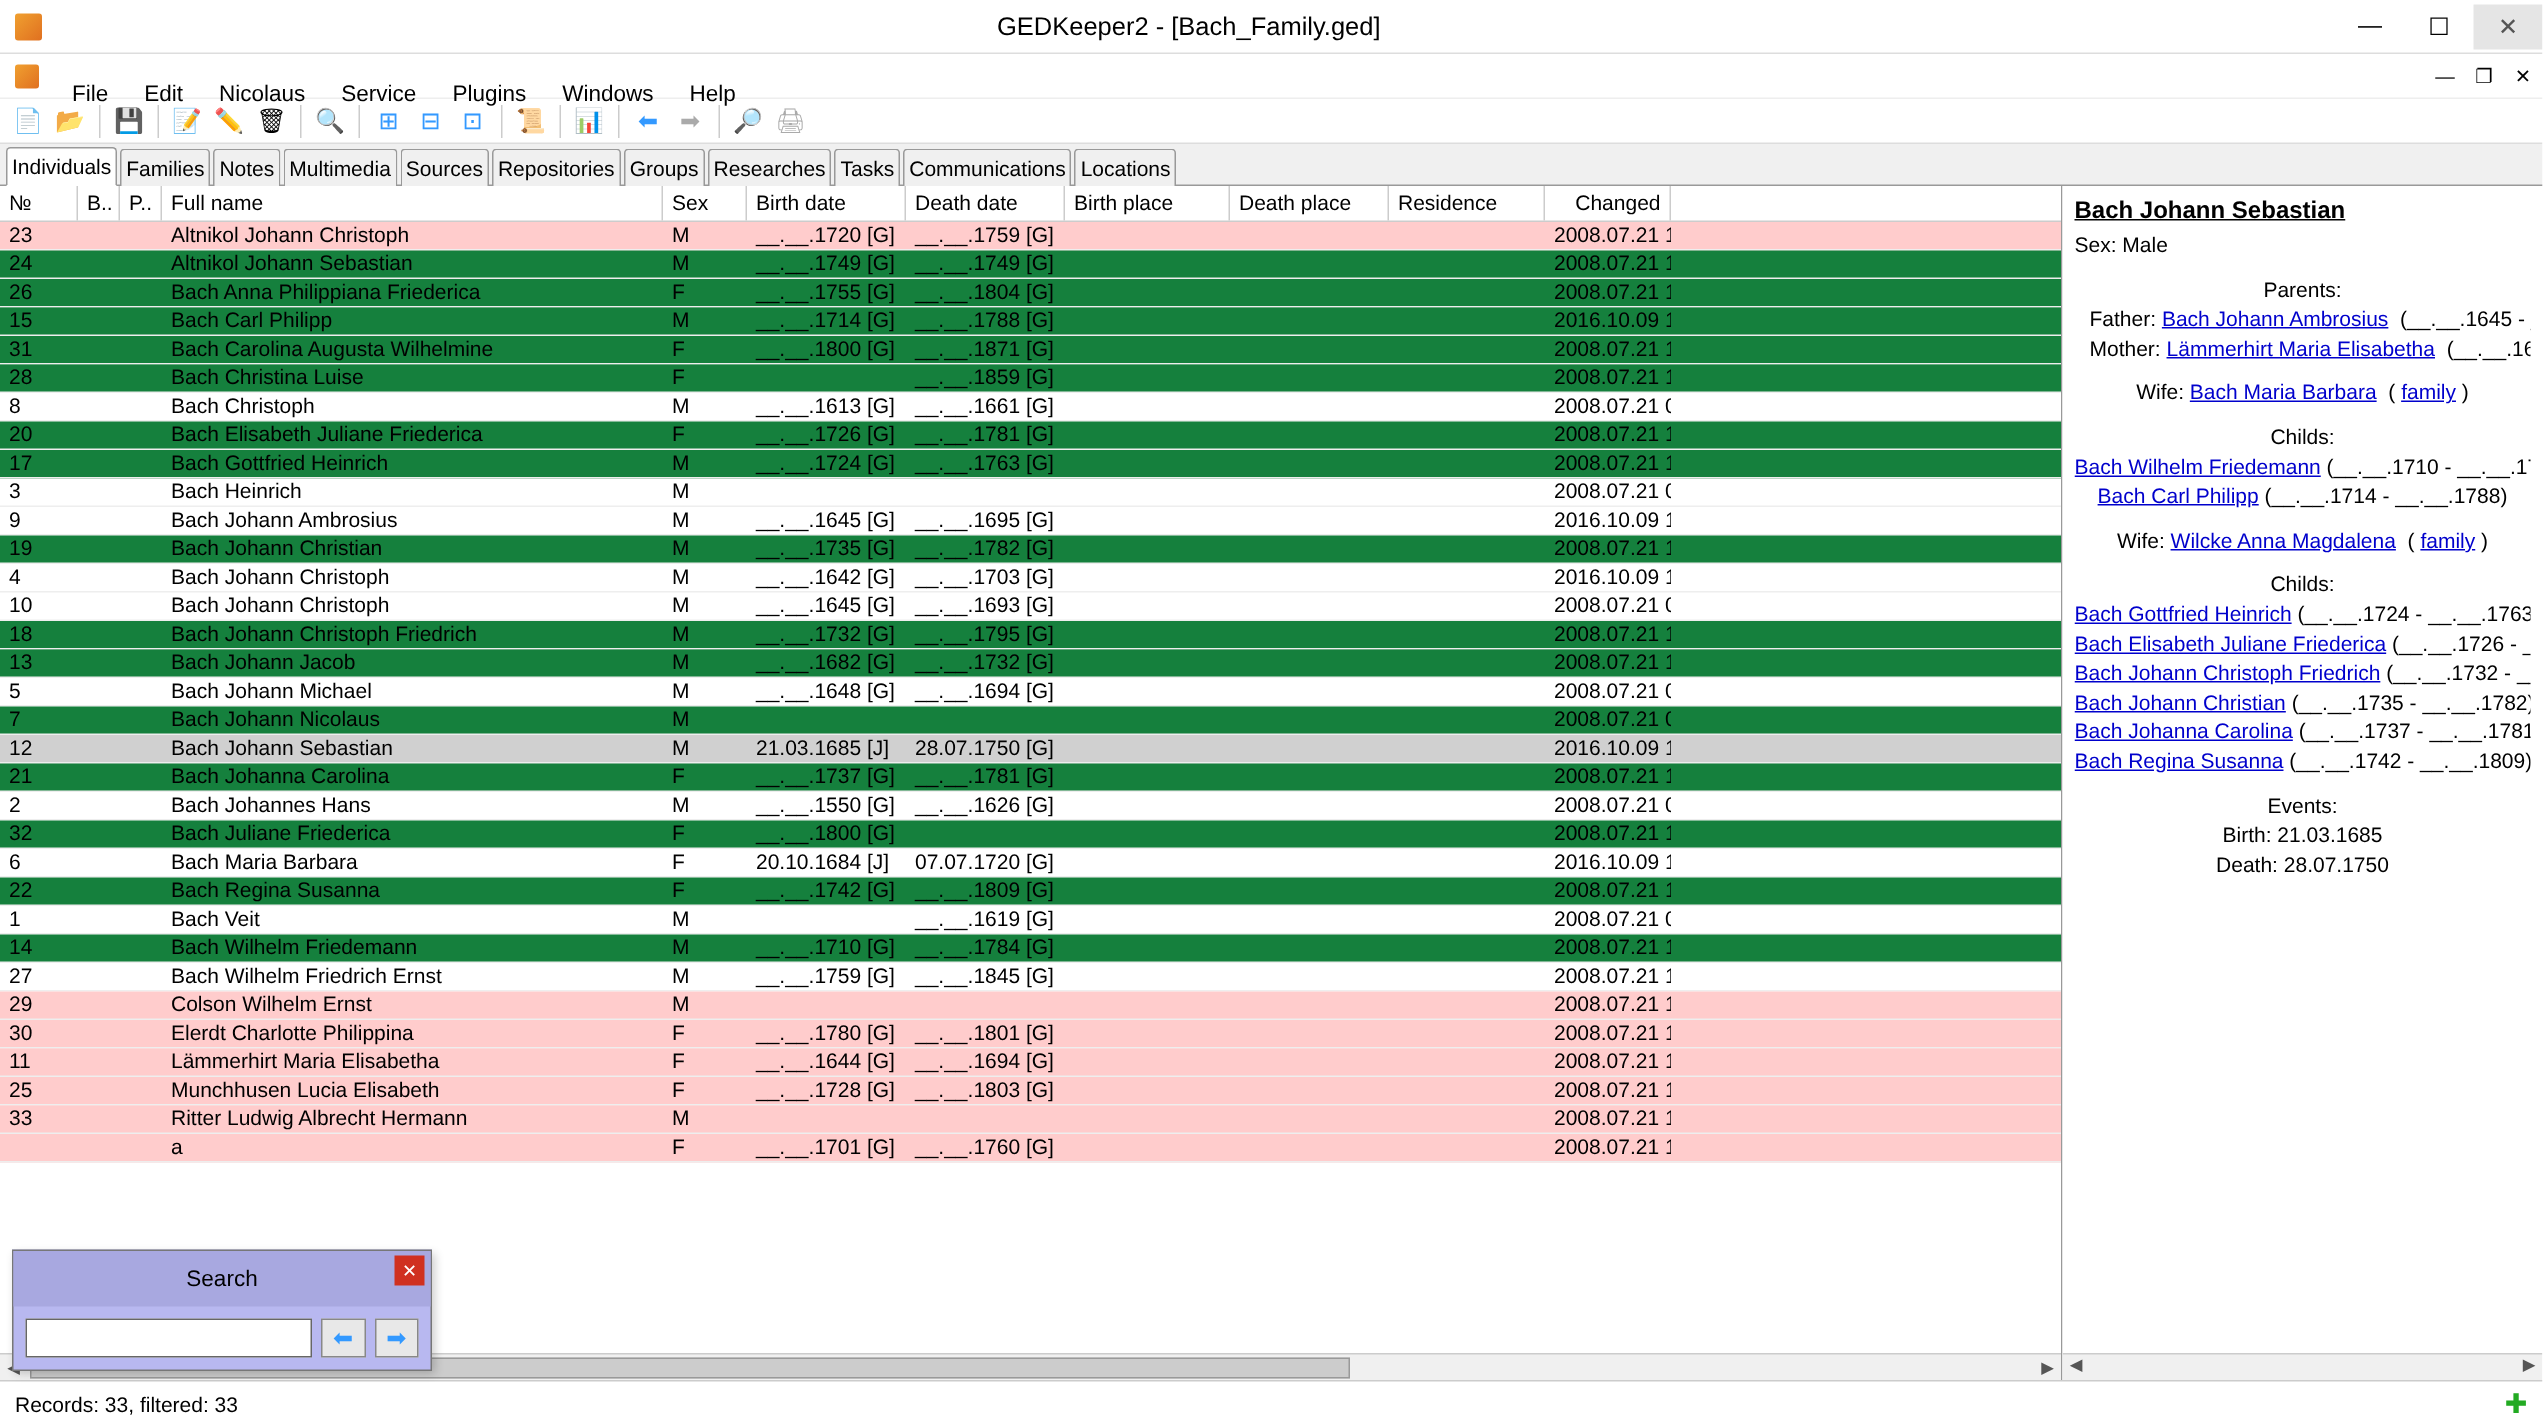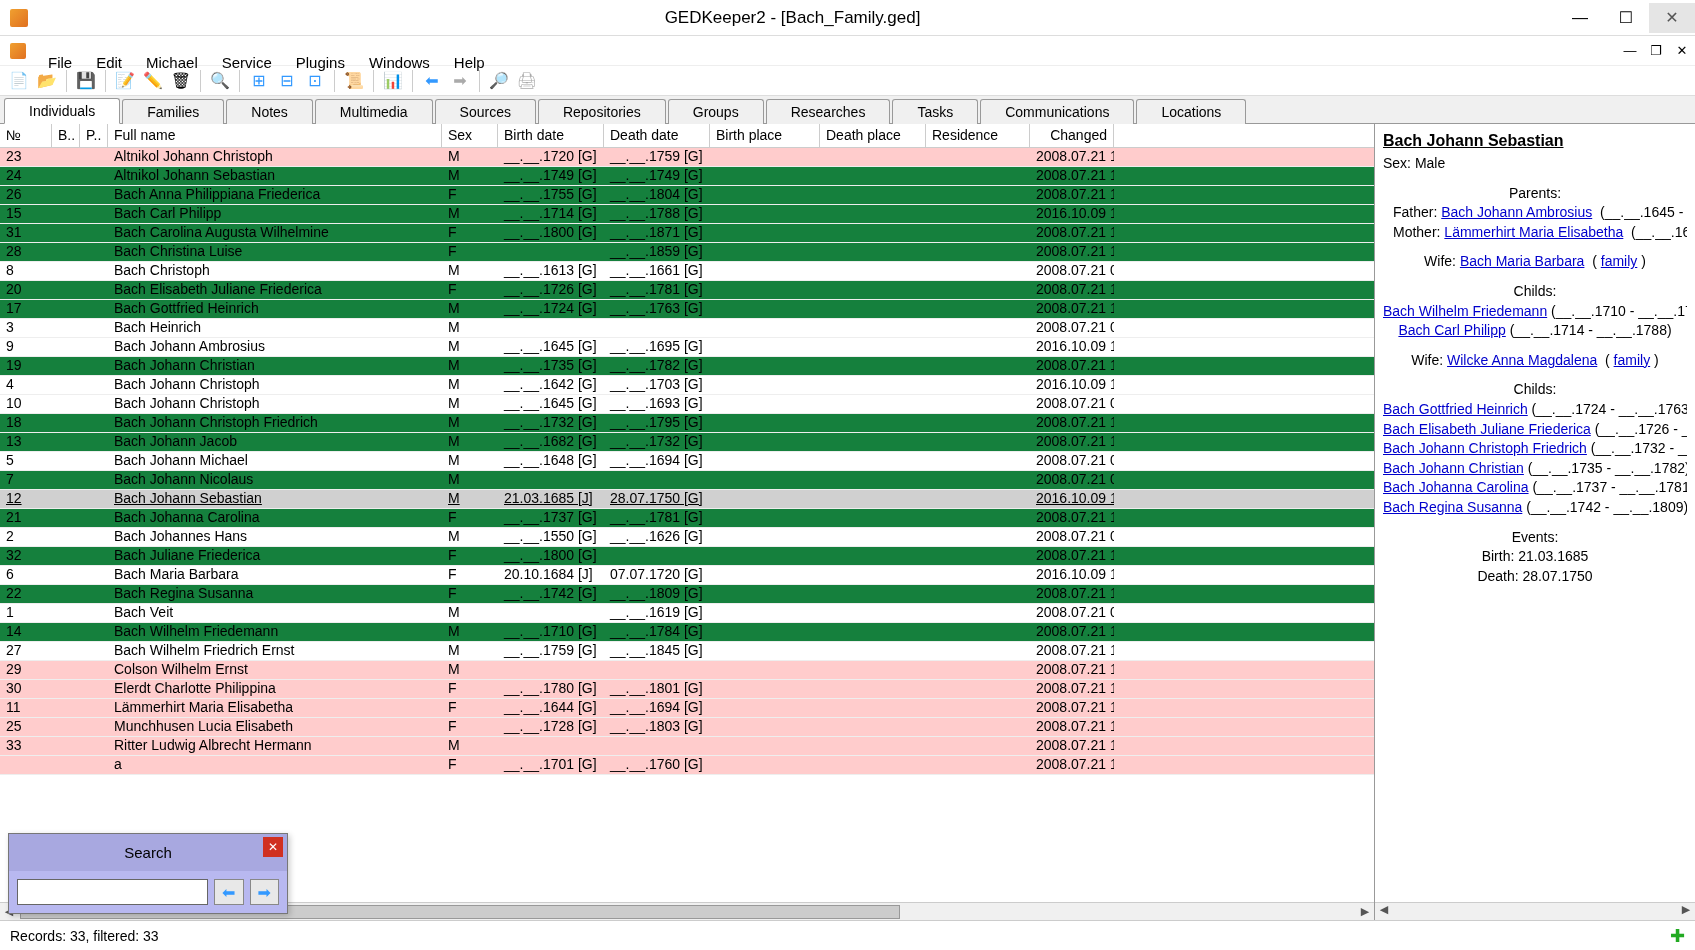--- a/index.html
+++ b/index.html
@@ -17,34 +17,34 @@
 .inner-titlebar .menu { display: flex; margin-left: 10px; }
 .inner-titlebar .menu-item { padding: 4px 12px; font-size: 15px; color: #000; cursor: pointer; margin-top: 24px; }
 .inner-titlebar .win-btns { margin-left: auto; display:flex; }
 .inner-titlebar .win-btn { width: 26px; height: 20px; display: flex; align-items:center; justify-content:center; font-size:13px; color:#000; }
 
 .toolbar { height: 30px; background: #fff; border-bottom: 1px solid #ddd; display: flex; align-items: center; padding: 0 6px; gap: 2px; }
 .tool-btn { width: 26px; height: 26px; display:flex; align-items:center; justify-content:center; font-size:16px; border:1px solid transparent; cursor:pointer; }
 .tool-sep { width: 1px; height: 22px; background: #ccc; margin: 0 4px; }
 
 .tabstrip { height: 28px; background: #f0f0f0; display: flex; align-items: flex-end; border-bottom: 1px solid #999; padding-left: 4px; }
-.tab { padding: 4px 24px; font-size: 14px; background: #f0f0f0; border: 1px solid #999; border-bottom: none; margin-right: 2px; cursor:pointer; border-radius:3px 3px 0 0; position:relative; top:1px; }
+.tab { padding: 4px 3px; font-size: 14px; background: #f0f0f0; border: 1px solid #999; border-bottom: none; margin-right: 2px; cursor:pointer; border-radius:3px 3px 0 0; position:relative; top:1px; }
 .tab.active { background: #fff; border-bottom: 1px solid #fff; }
 
 .workspace { display: flex; height: calc(950px - 36px - 30px - 30px - 28px - 30px); }
 
 .grid-pane { flex: 1; display:flex; flex-direction:column; border-right:1px solid #999; position:relative; overflow:hidden; }
 .grid-header { display:flex; height:24px; background:#fff; border-bottom:1px solid #ccc; font-size:14px; }
 .grid-header .col { border-right:1px solid #ccc; padding:3px 6px; white-space:nowrap; overflow:hidden; }
 .grid-body { flex:1; overflow:hidden; }
 .grid-row { display:flex; height:19px; font-size:14px; border-bottom:1px solid #eee; }
 .grid-row .cell { padding:0 6px; white-space:nowrap; overflow:hidden; }
 .grid-row.yellow { background:#15803d; }
 .grid-row.pink { background:#ffcccc; }
-.grid-row.selected { background:#d0d0d0;text-decoration:underline; }
+.grid-row.selected { background:#d0d0d0; }
 
 .c-no { width:52px; }
 .c-b { width:28px; }
 .c-p { width:28px; }
 .c-name { width:334px; }
 .c-sex { width:56px; }
 .c-bd { width:106px; }
 .c-dd { width:106px; }
 .c-bp { width:110px; }
 .c-dp { width:106px; }
@@ -85,21 +85,21 @@
     <div class="win-btn">☐</div>
     <div class="win-btn close">✕</div>
   </div>
 </div>
 
 <div class="inner-titlebar">
   <div class="app-icon"></div>
   <div class="menu" id="menu">
       <div class="menu-item">File</div>
       <div class="menu-item">Edit</div>
-      <div class="menu-item">Michael</div>
+      <div class="menu-item">Nicolaus</div>
       <div class="menu-item">Service</div>
       <div class="menu-item">Plugins</div>
       <div class="menu-item">Windows</div>
       <div class="menu-item">Help</div>
     </div>
   <div class="win-btns">
     <div class="win-btn">—</div>
     <div class="win-btn">❐</div>
     <div class="win-btn">✕</div>
   </div>

